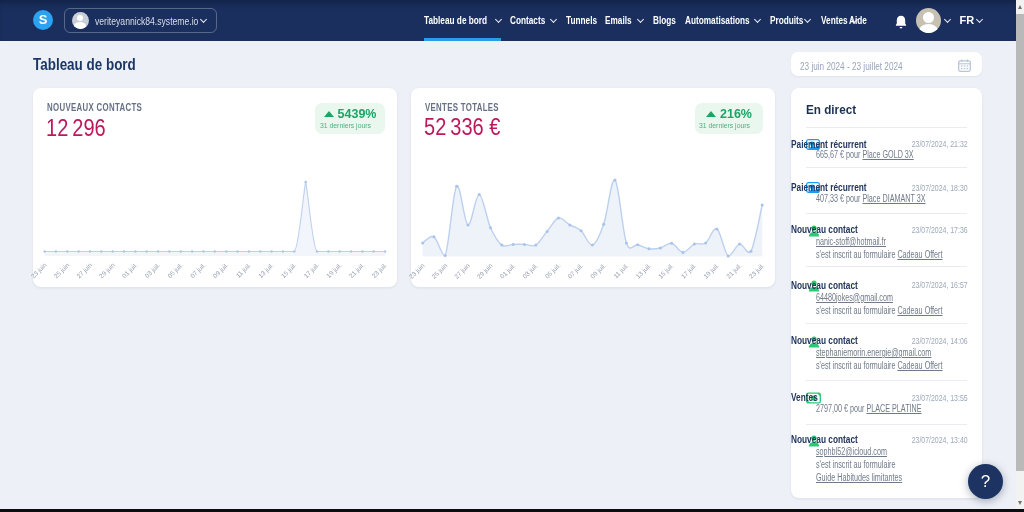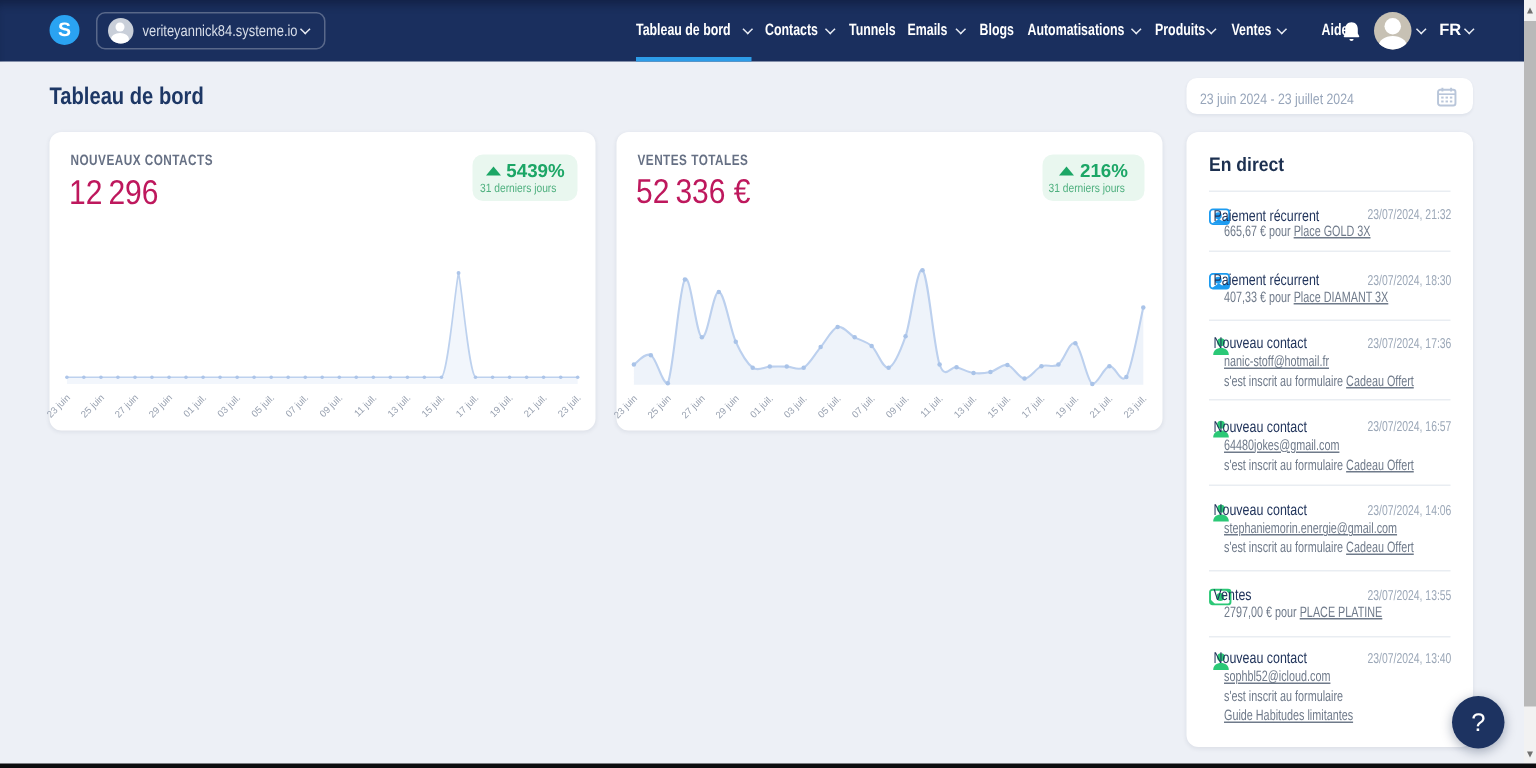--- a/index.html
+++ b/index.html
@@ -14,21 +14,21 @@
 .clabel{position:absolute;font-size:10px;font-weight:bold;color:#667084;letter-spacing:.4px}
 .cnum{position:absolute;font-size:23px;color:#be185d;line-height:23px}
 .badge{position:absolute;width:70px;height:31px;border-radius:7px;background:#e9f7ef;text-align:center}
 .b1{margin-top:4.5px;font-size:12.5px;font-weight:bold;color:#1ca666;line-height:13px}
 .b2{font-size:8px;color:#4fb07f;line-height:9px}
 .tri{display:inline-block;width:0;height:0;border-left:5px solid transparent;border-right:5px solid transparent;border-bottom:6.5px solid #1ca666;margin-right:4px;position:relative;top:-1px}
 svg{overflow:visible}
 svg text{font-family:"Liberation Sans",sans-serif;font-size:6.4px;fill:#98a1b0}
 
 .sep{position:absolute;left:806px;width:161px;height:1px;background:#e9edf2}
-.etitle{position:absolute;left:809px;font-size:10.5px;font-weight:normal;color:#22355c;line-height:10px}
+.etitle{position:absolute;left:791px;font-size:10.5px;font-weight:bold;color:#22355c;line-height:10px}
 .ets{position:absolute;right:56.6px;font-size:9.5px;color:#9ca8b8;line-height:9px}
 .eline{position:absolute;left:816px;font-size:10px;color:#6f7a8a;line-height:10px}
 </style></head>
 <body>
 
 <div id="nav"></div>
 <div class="abs" style="left:33px;top:10px;width:20px;height:20px;border-radius:50%;background:#2aa3f2;color:#fff;font-weight:bold;font-size:13px;text-align:center;line-height:20px">S</div>
 <div class="abs" style="left:64px;top:8px;width:153px;height:25px;border:1px solid rgba(255,255,255,.28);border-radius:6px"></div>
 <div class="abs" style="left:71.5px;top:12px;width:17px;height:17px;border-radius:50%;background:#c9cfd9;overflow:hidden">
  <div style="position:absolute;left:5.5px;top:3px;width:6px;height:6px;border-radius:50%;background:#fff"></div>
@@ -43,21 +43,21 @@
 <div class="navitem" style="left:565.8px"><span class="" style="display:inline-block;transform:scaleX(0.75);transform-origin:0 50%;white-space:nowrap;">Tunnels</span></div>
 <div class="navitem" style="left:605.4px"><span class="" style="display:inline-block;transform:scaleX(0.75);transform-origin:0 50%;white-space:nowrap;">Emails</span></div>
 <span class="chev" style="left:637.5px;top:17px"></span>
 <div class="navitem" style="left:652.9px"><span class="" style="display:inline-block;transform:scaleX(0.75);transform-origin:0 50%;white-space:nowrap;">Blogs</span></div>
 <div class="navitem" style="left:684.6px"><span class="" style="display:inline-block;transform:scaleX(0.75);transform-origin:0 50%;white-space:nowrap;">Automatisations</span></div>
 <span class="chev" style="left:754.5px;top:17px"></span>
 <div class="navitem" style="left:769.9px"><span class="" style="display:inline-block;transform:scaleX(0.75);transform-origin:0 50%;white-space:nowrap;">Produits</span></div>
 <span class="chev" style="left:805.0px;top:17px"></span>
 <div class="navitem" style="left:820.5px"><span class="" style="display:inline-block;transform:scaleX(0.75);transform-origin:0 50%;white-space:nowrap;">Ventes</span></div>
 <span class="chev" style="left:852.0px;top:17px"></span>
-<div class="navitem" style="left:881px"><span class="" style="display:inline-block;transform:scaleX(0.75);transform-origin:0 50%;white-space:nowrap;">Aide</span></div>
+<div class="navitem" style="left:849px"><span class="" style="display:inline-block;transform:scaleX(0.75);transform-origin:0 50%;white-space:nowrap;">Aide</span></div>
 <span class="abs" style="left:895px;top:14px"><svg width="12" height="13" viewBox="0 0 12 13">
       <path d="M6 0.8 c2.6 0 4.2 1.9 4.2 4.4 v3.2 l0.9 1.6 a0.5 0.5 0 0 1 -0.45 0.8 H1.35 a0.5 0.5 0 0 1 -0.45 -0.8 l0.9-1.6 V5.2 c0-2.5 1.6-4.4 4.2-4.4 Z" fill="#fff"></path>
       <path d="M4.6 12 h2.8 a1.4 1.4 0 0 1 -2.8 0 Z" fill="#fff"></path>
     </svg></span>
 <div class="abs" style="left:916px;top:7.5px;width:25px;height:25px;border-radius:50%;background:#c7c1b4;overflow:hidden">
  <div style="position:absolute;left:7px;top:4px;width:11px;height:11px;border-radius:50%;background:#fff"></div>
  <div style="position:absolute;left:3px;top:16px;width:19px;height:14px;border-radius:50%;background:#fff"></div>
 </div>
 <span class="chev" style="left:944.5px;top:17px"></span>
 <div class="navitem" style="left:959.5px">FR</div>

